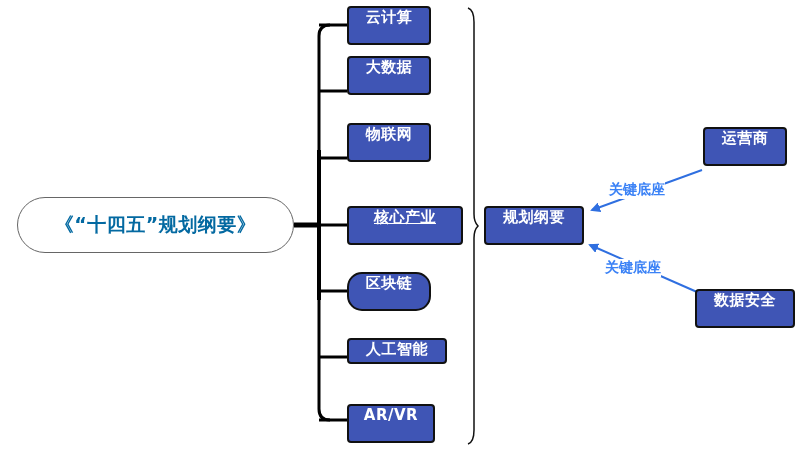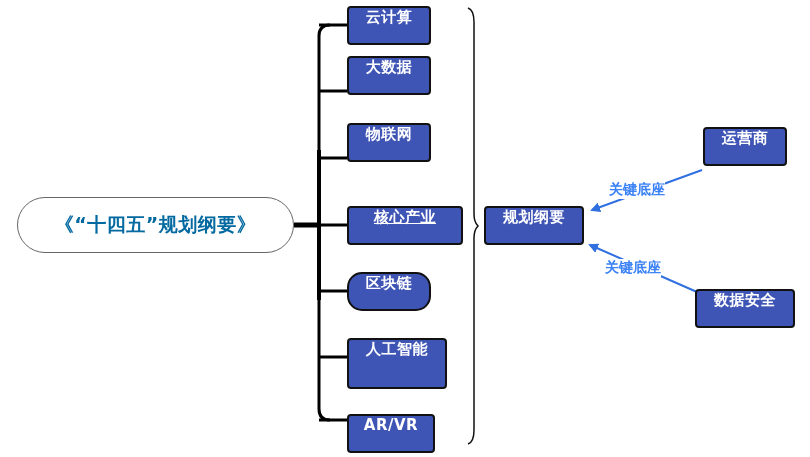--- a/index.html
+++ b/index.html
@@ -75,24 +75,24 @@
 </div>
 <div class="node" style="left:347px; top:123px; width:84px; height:39px;">
   <span>物联网</span>
 </div>
 <div class="node" style="left:347px; top:206px; width:116px; height:39px;">
   <span style="text-decoration: underline;">核心产业</span>
 </div>
 <div class="node" style="left:347px; top:272px; width:84px; height:39px;border-radius:15px;">
   <span>区块链</span>
 </div>
-<div class="node" style="left:347px; top:338px; width:100px; height:51px;">
+<div class="node" style="left:347px; top:338px; width:100px; height:26px;">
   <span>人工智能</span>
 </div>
-<div class="node" style="left:347px; top:404px; width:88px; height:39px;margin-top:10px;">
+<div class="node" style="left:347px; top:404px; width:88px; height:39px;">
   <span>AR/VR</span>
 </div>
 
 <div class="node" style="left:484px; top:206px; width:100px; height:39px;">
   <span>规划纲要</span>
 </div>
 
 <div class="node" style="left:703px; top:127px; width:84px; height:39px;">
   <span>运营商</span>
 </div>

